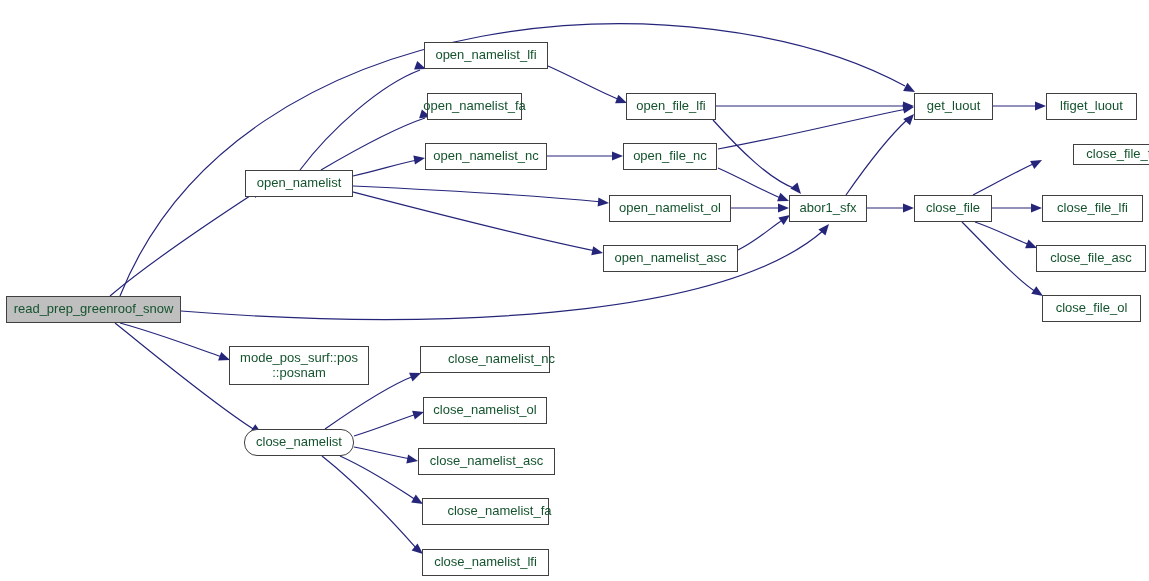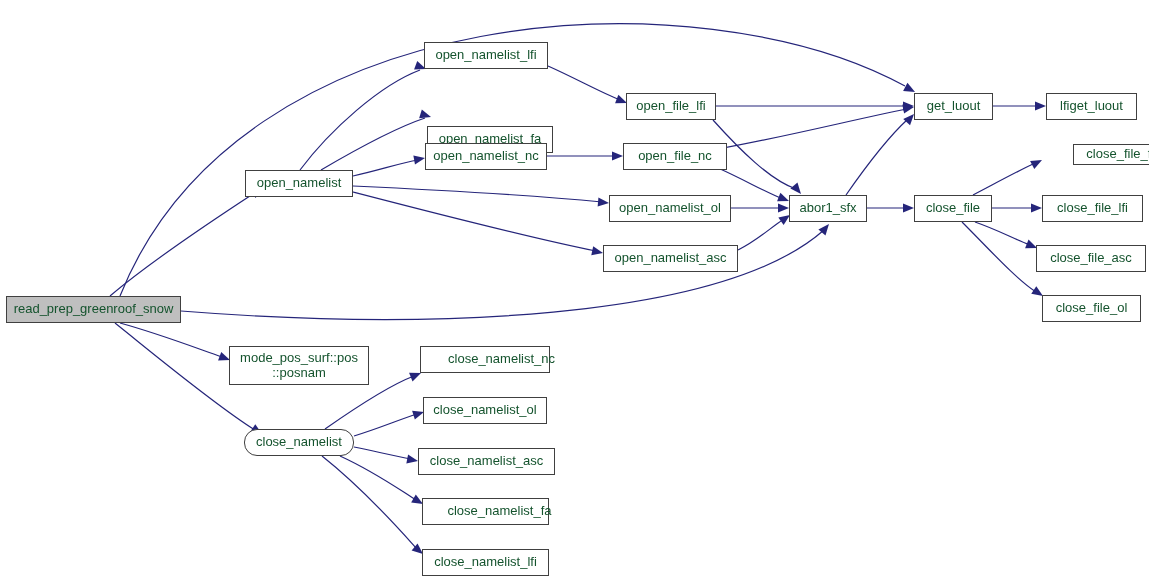--- a/index.html
+++ b/index.html
@@ -105,26 +105,26 @@
       <path d="M 354,447 C 378,452 395,456 411,459" fill="none" stroke="#25257a" stroke-width="1.2"></path>
       <polygon points="0,0 -11,-4.6 -11,4.6" fill="#25257a" transform="translate(418,461) rotate(11)"></polygon>
       <path d="M 340,456 C 375,472 400,490 416,500" fill="none" stroke="#25257a" stroke-width="1.2"></path>
       <polygon points="0,0 -11,-4.6 -11,4.6" fill="#25257a" transform="translate(423,504) rotate(30)"></polygon>
       <path d="M 322,456 C 365,490 400,530 417,549" fill="none" stroke="#25257a" stroke-width="1.2"></path>
       <polygon points="0,0 -11,-4.6 -11,4.6" fill="#25257a" transform="translate(423,554) rotate(40)"></polygon>
     </svg>
 <div class="node root" style="left: 6px; top: 296px; width: 175px; height: 27px;">read_prep_greenroof_snow</div>
     <div class="node" style="left: 245px; top: 170px; width: 108px; height: 27px;">open_namelist</div>
     <div class="node" style="left: 424px; top: 42px; width: 124px; height: 27px;">open_namelist_lfi</div>
-    <div class="node" style="left: 427px; top: 93px; width: 126px; height: 27px; margin-top: 33px;">open_namelist_fa</div>
+    <div class="node" style="left: 427px; top: 93px; width: 95px; height: 27px;">open_namelist_fa</div>
     <div class="node" style="left: 425px; top: 143px; width: 122px; height: 27px;">open_namelist_nc</div>
     <div class="node" style="left: 609px; top: 195px; width: 122px; height: 27px;">open_namelist_ol</div>
     <div class="node" style="left: 603px; top: 245px; width: 135px; height: 27px;">open_namelist_asc</div>
     <div class="node" style="left: 626px; top: 93px; width: 90px; height: 27px;">open_file_lfi</div>
-    <div class="node" style="left: 623px; top: 143px; width: 104px; height: 27px;">open_file_nc</div>
+    <div class="node" style="left: 623px; top: 143px; width: 94px; height: 27px;">open_file_nc</div>
     <div class="node" style="left: 789px; top: 195px; width: 78px; height: 27px;">abor1_sfx</div>
     <div class="node" style="left: 914px; top: 93px; width: 79px; height: 27px;">get_luout</div>
     <div class="node" style="left: 1046px; top: 93px; width: 91px; height: 27px;">lfiget_luout</div>
     <div class="node" style="left: 914px; top: 195px; width: 78px; height: 27px;">close_file</div>
     <div class="node" style="left: 1073px; top: 144px; width: 99px; height: 21px;">close_file_fa</div>
     <div class="node" style="left: 1042px; top: 195px; width: 101px; height: 27px;">close_file_lfi</div>
     <div class="node" style="left: 1036px; top: 245px; width: 110px; height: 27px;">close_file_asc</div>
     <div class="node" style="left: 1042px; top: 295px; width: 99px; height: 27px;">close_file_ol</div>
     <div class="node" style="left: 229px; top: 346px; width: 140px; height: 39px;">mode_pos_surf::pos
 ::posnam</div>

